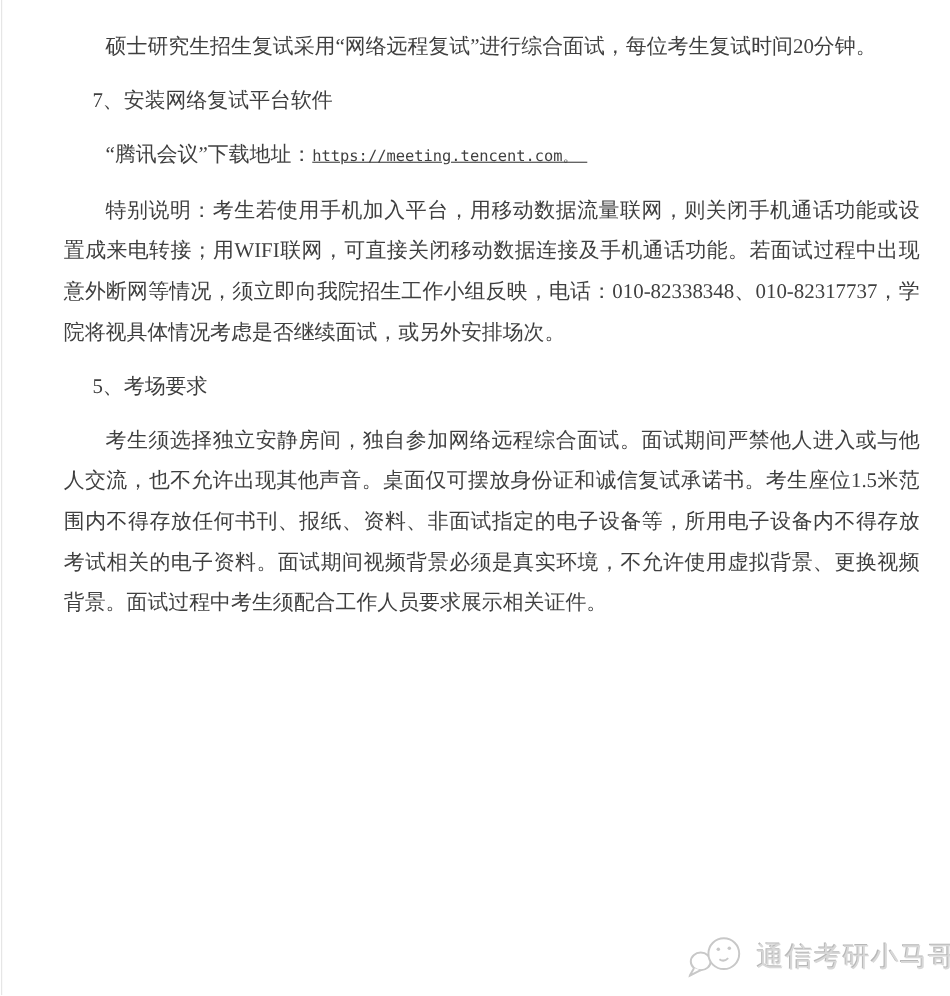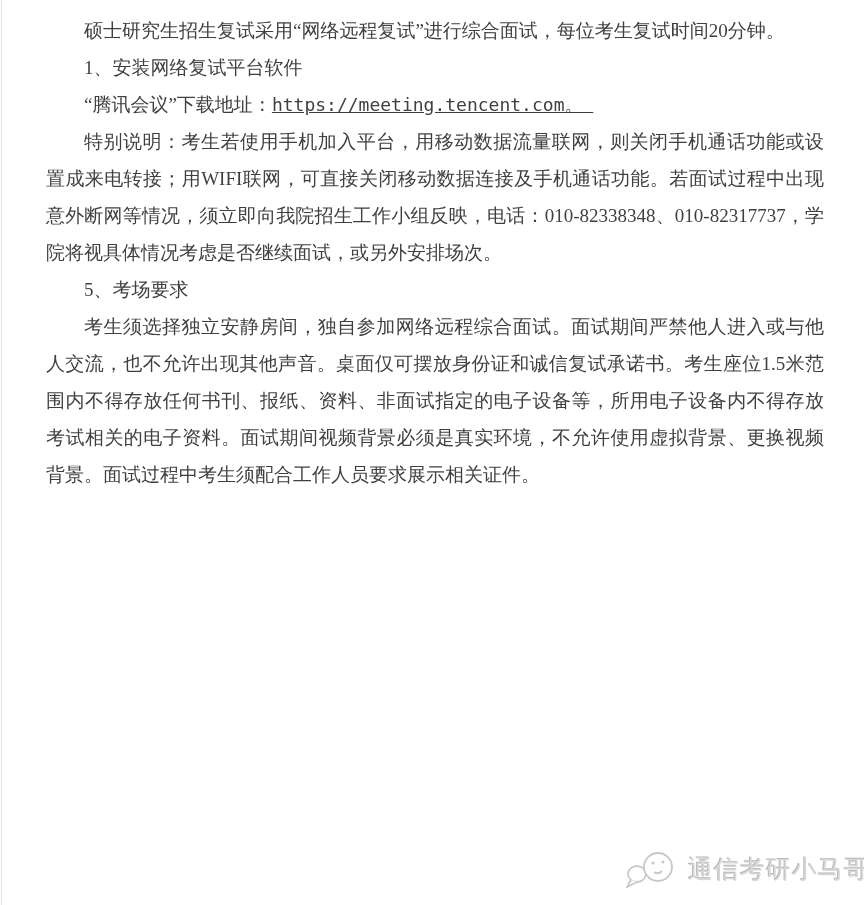--- a/index.html
+++ b/index.html
@@ -27,33 +27,33 @@
     position: relative;
     z-index: 1;
     box-sizing: border-box;
     padding: 12px 40px 0 46px;
     width: 864px;
     color: #3f3f3f;
     font-size: 19px;
     line-height: 37px;
   }
   .para {
-    margin: 0;
+    margin: 12px;
     width: 778px;
     text-indent: 2em;
     text-align: justify;
   }
   .heading {
     margin: 0;
     width: 778px;
     text-indent: 2em;
   }
   .url {
     font-family: "DejaVu Sans Mono", "Liberation Mono", monospace;
-    font-size: 18px;
+    font-size: 14px;
   }
   .underlined {
     text-decoration: underline;
   }
   .watermark {
     position: absolute;
     z-index: 0;
     left: 626px;
     top: 848px;
     display: flex;
@@ -84,21 +84,21 @@
       <circle cx="37" cy="14" r="1.6" fill="#c8c8c8" stroke="none"></circle>
       <path d="M28,24 Q32,27 36,23" stroke="#c8c8c8"></path>
     </svg>
     <span class="watermark-text">通信考研小马哥</span>
   </div>
 
   <div class="doc">
 
     <p class="para">硕士研究生招生复试采用“网络远程复试”进行综合面试，每位考生复试时间20分钟。</p>
 
-    <p class="heading">1、安装网络复试平台软件</p>
+    <p class="heading">7、安装网络复试平台软件</p>
 
 
     <p class="para"><span>“腾讯会议”下载地址：</span><span class="url underlined">https://meeting.tencent.com。&nbsp;</span></p>
 
 
 
 
 
     <p class="para">特别说明：考生若使用手机加入平台，用移动数据流量联网，则关闭手机通话功能或设置成来电转接；用WIFI联网，可直接关闭移动数据连接及手机通话功能。若面试过程中出现意外断网等情况，须立即向我院招生工作小组反映，电话：010-82338348、010-82317737，学院将视具体情况考虑是否继续面试，或另外安排场次。</p>
 

